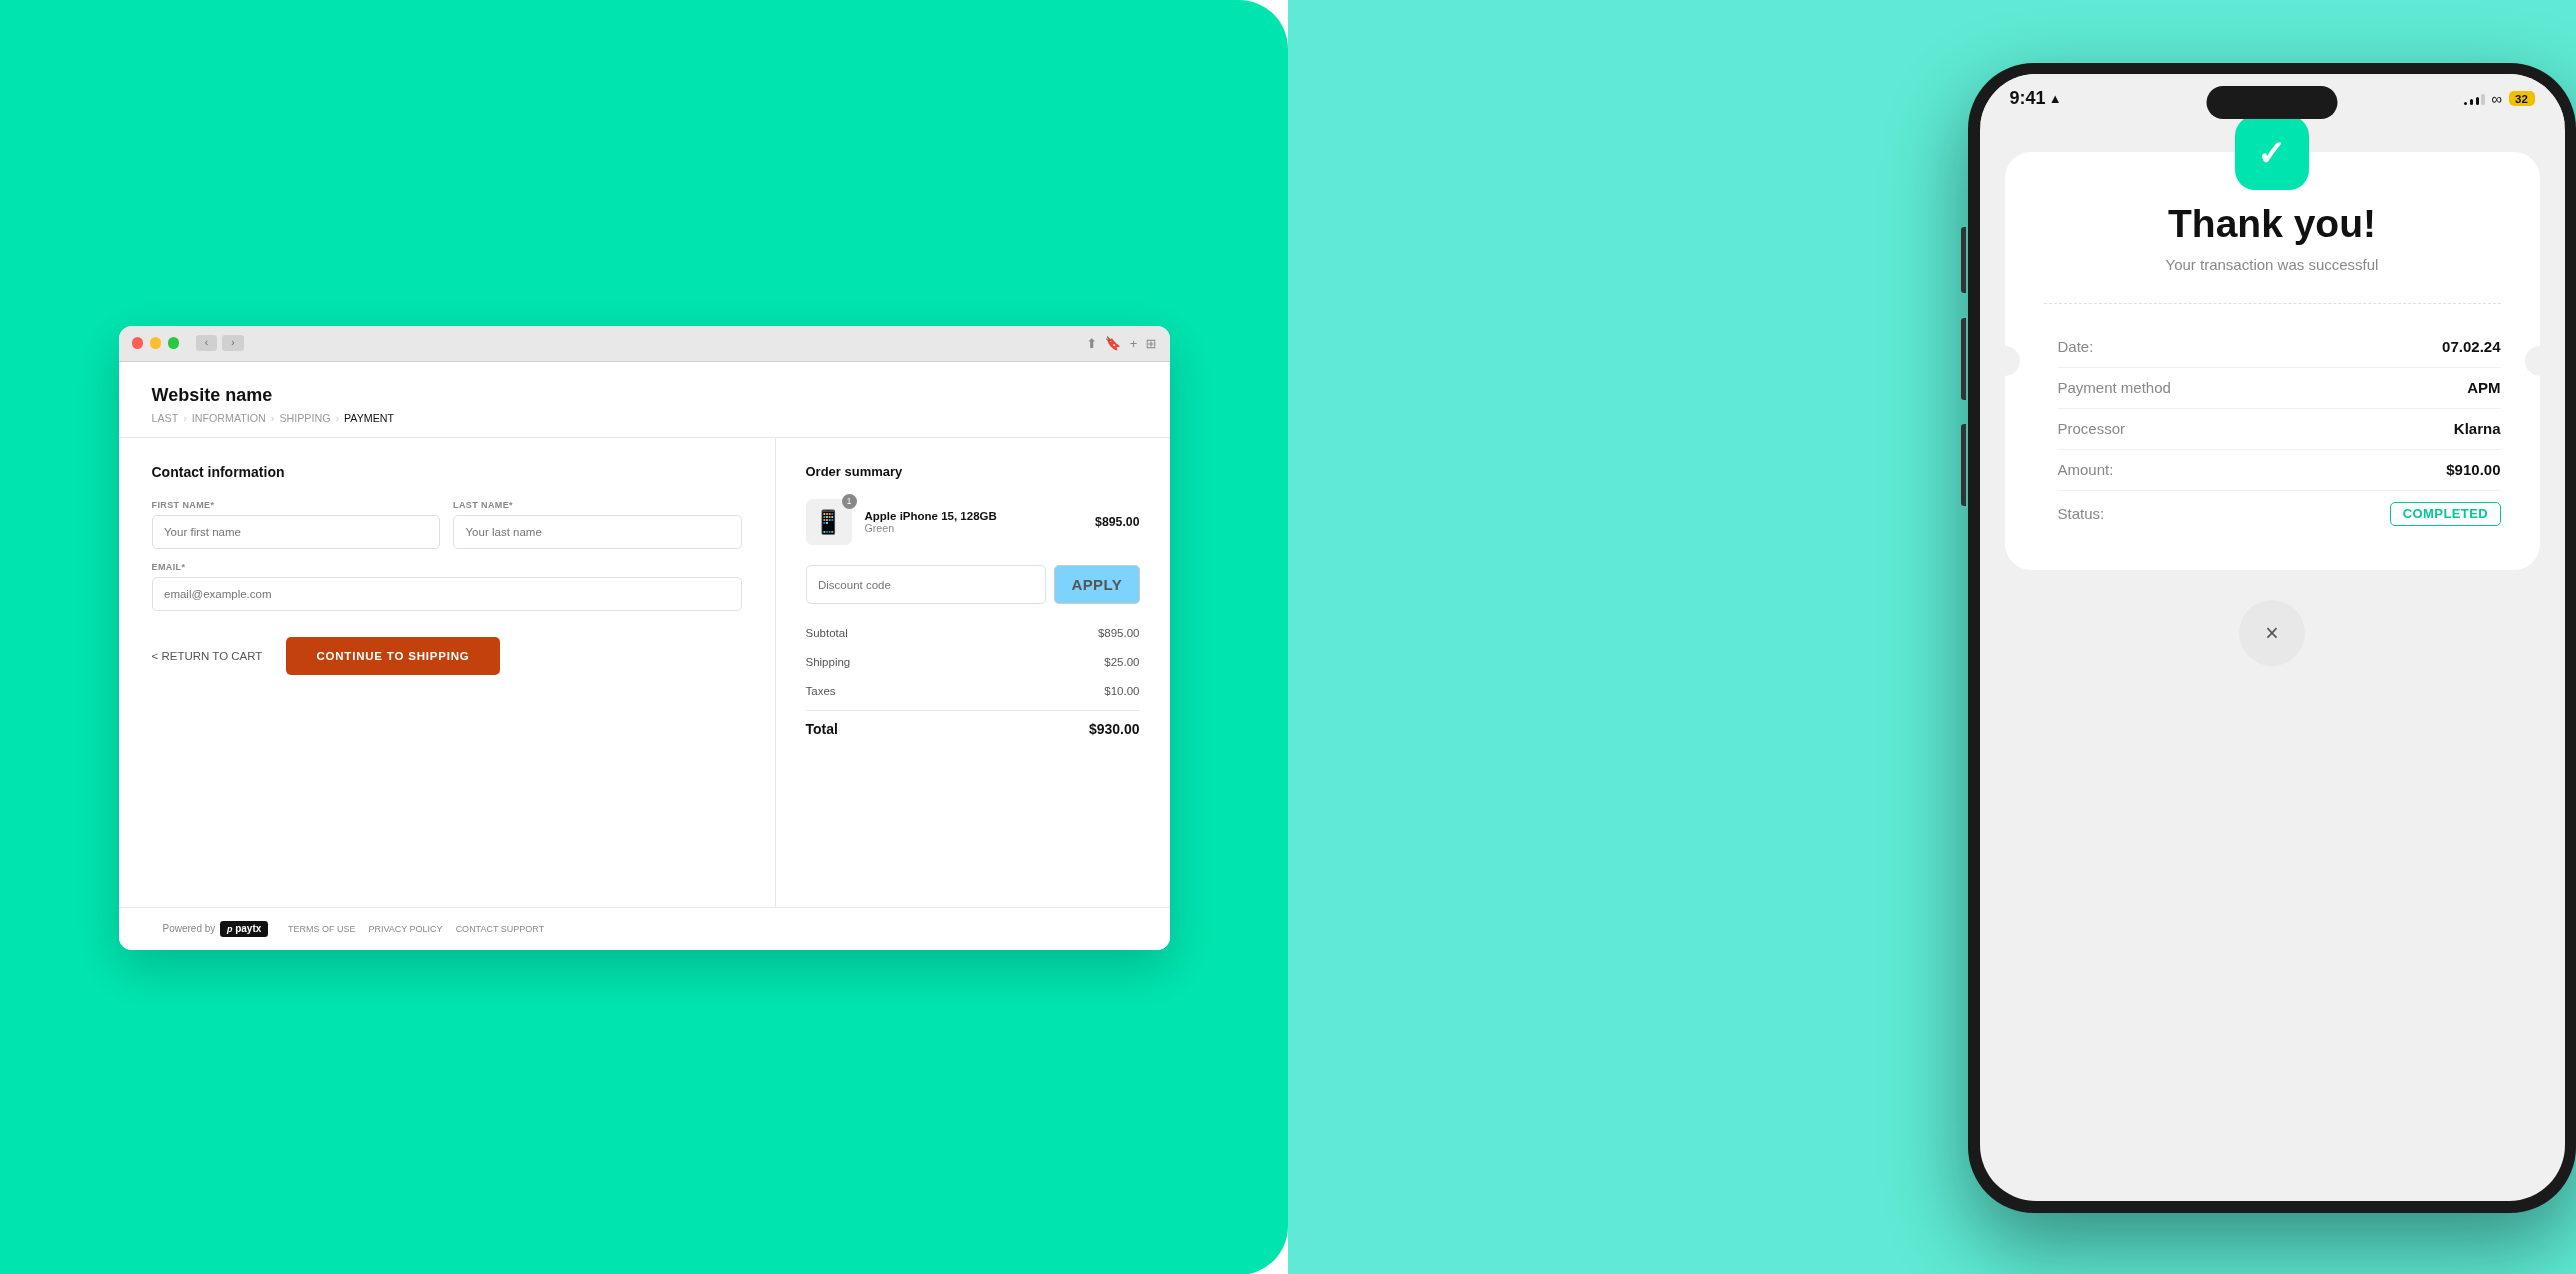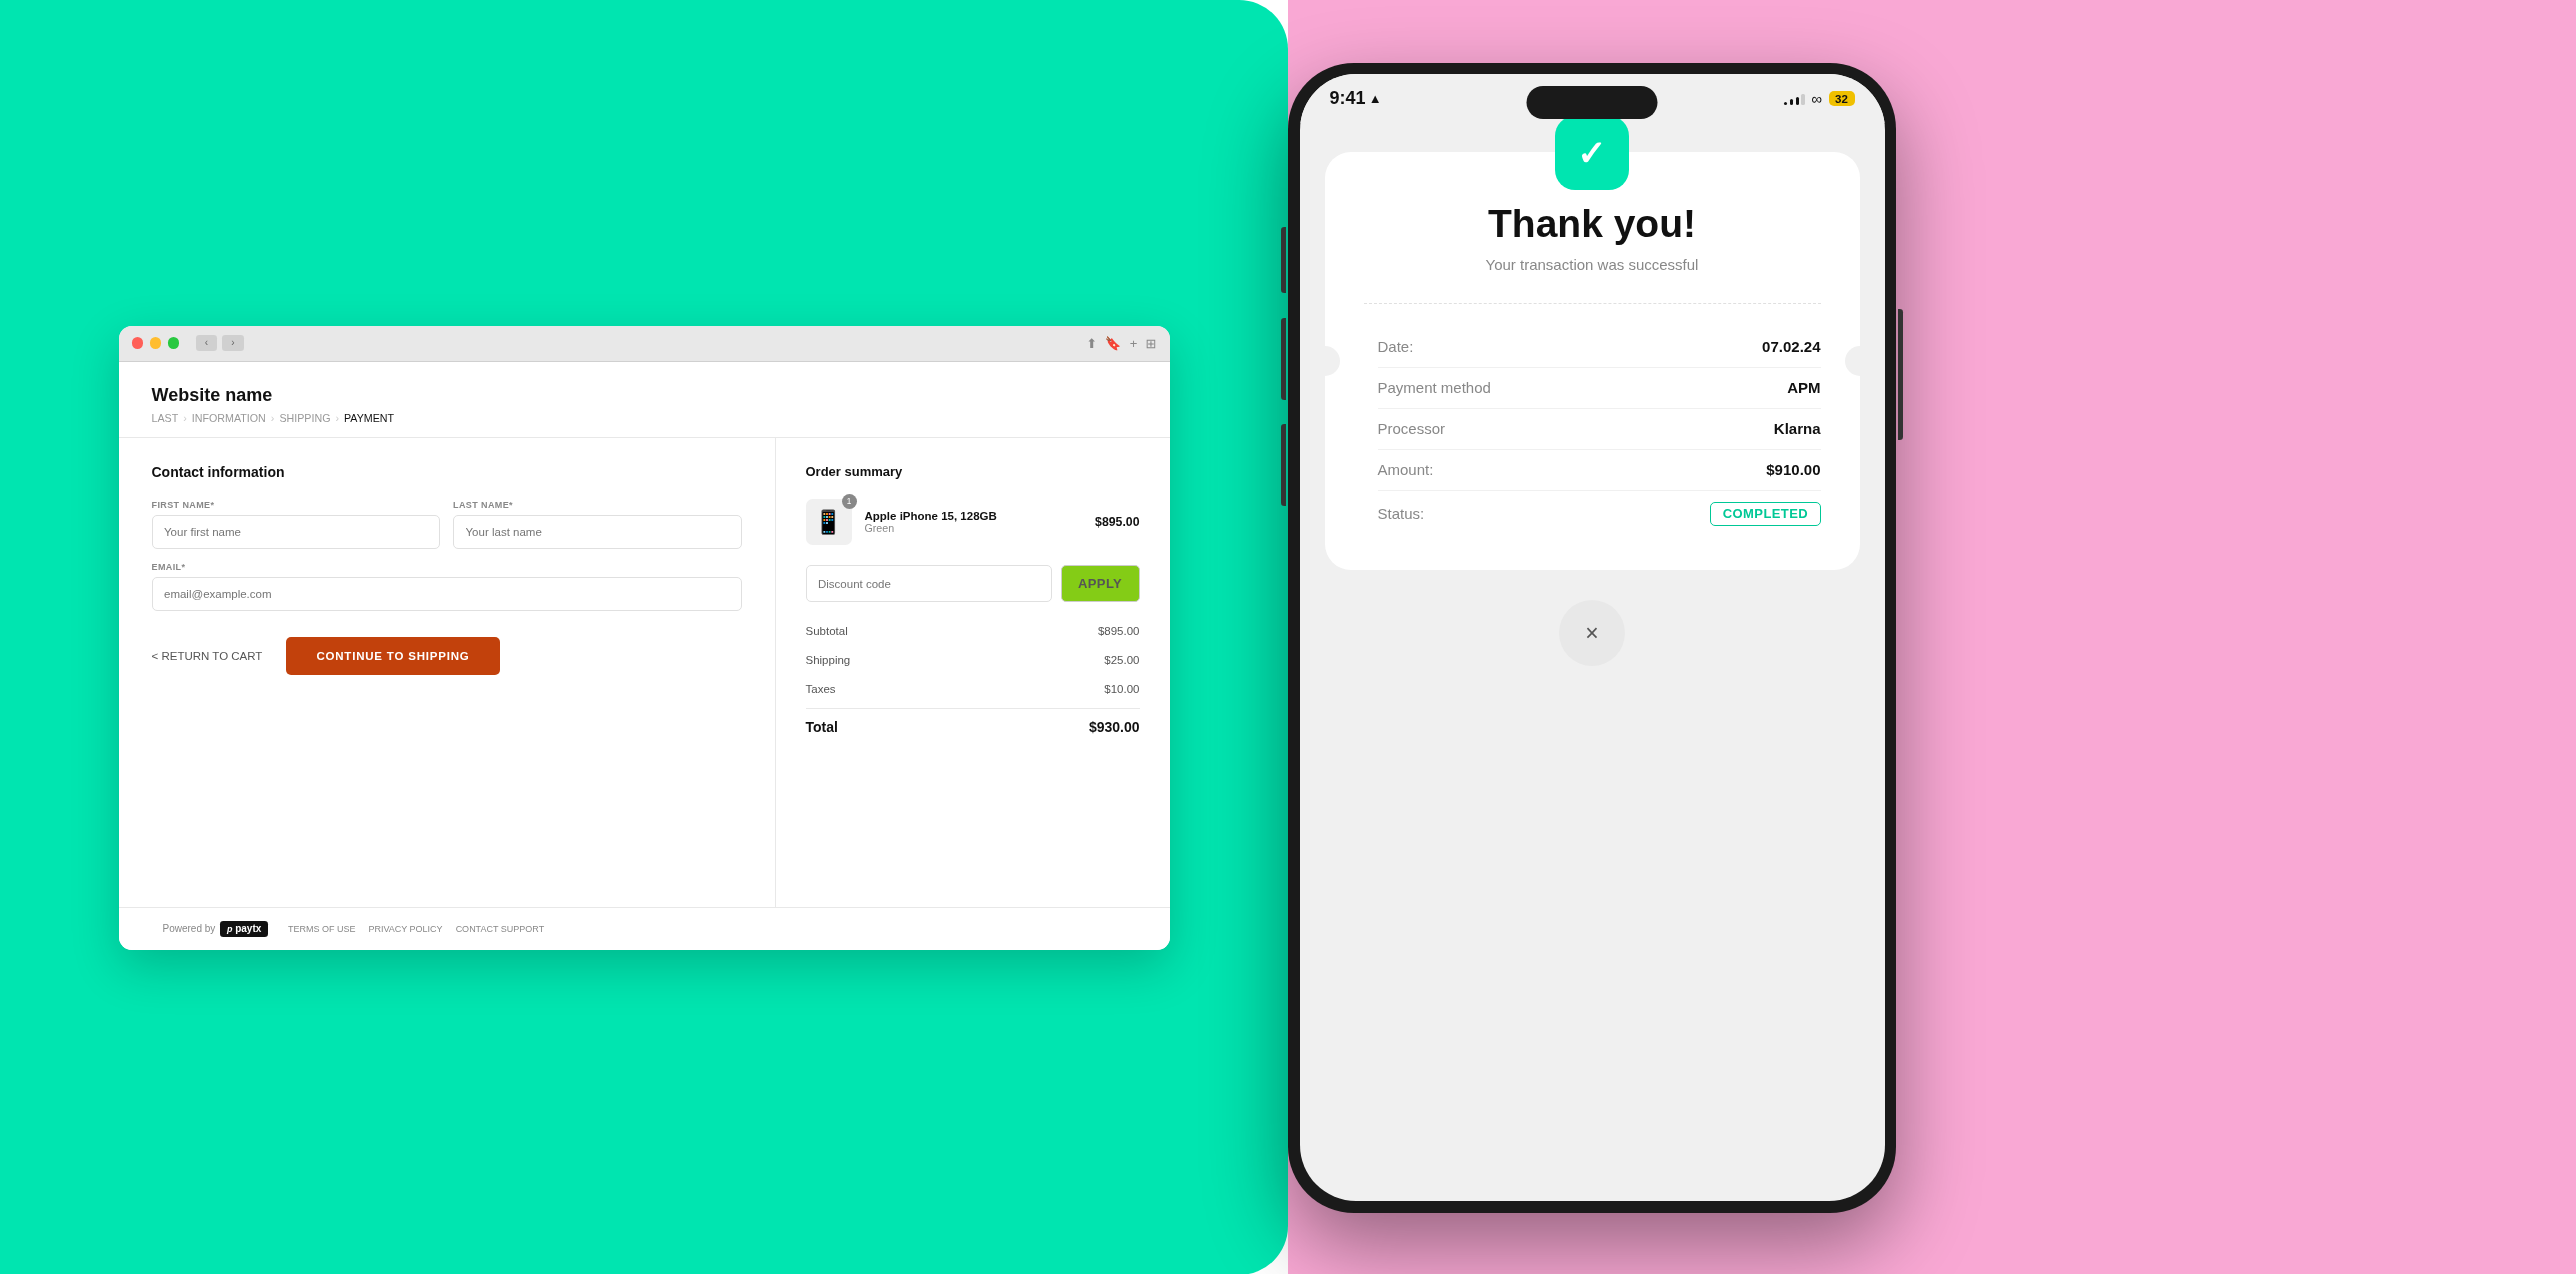--- a/index.html
+++ b/index.html
@@ -286,25 +286,25 @@
       flex: 1;
       border: 0.8px solid #e0e0e0;
       border-radius: 5px;
       padding: 10px 11.5px;
       font-size: 11.5px;
       color: #999;
       outline: none;
     }
 
     .btn-apply {
-      background: #84cc16;
+      background: #7dd3fc;
       border: 0.8px solid #ccc;
       border-radius: 5px;
       padding: 10px 16.4px;
-      font-size: 13px;
+      font-size: 15px;
       font-weight: 600;
       color: #555;
       cursor: pointer;
       letter-spacing: 0.4px;
     }
 
     .summary-line {
       display: flex;
       justify-content: space-between;
       margin-bottom: 10px;
@@ -354,24 +354,24 @@
       display: flex;
       gap: 13px;
       font-size: 9px;
       color: #888;
     }
 
     
     .right-panel {
       width: 1288px;
       height: 1275px;
-      background: #f9a8d4;
-      display: flex;
-      align-items: center;
-      justify-content: flex-start;
+      background: #5eead4;
+      display: flex;
+      align-items: center;
+      justify-content: flex-end;
     }
 
     
     .phone-frame {
       width: 608px;
       height: 1150px;
       background: #1a1a1a;
       border-radius: 66px;
       padding: 11.5px;
       box-shadow: 0 33px 82px rgba(0,0,0,0.4);

